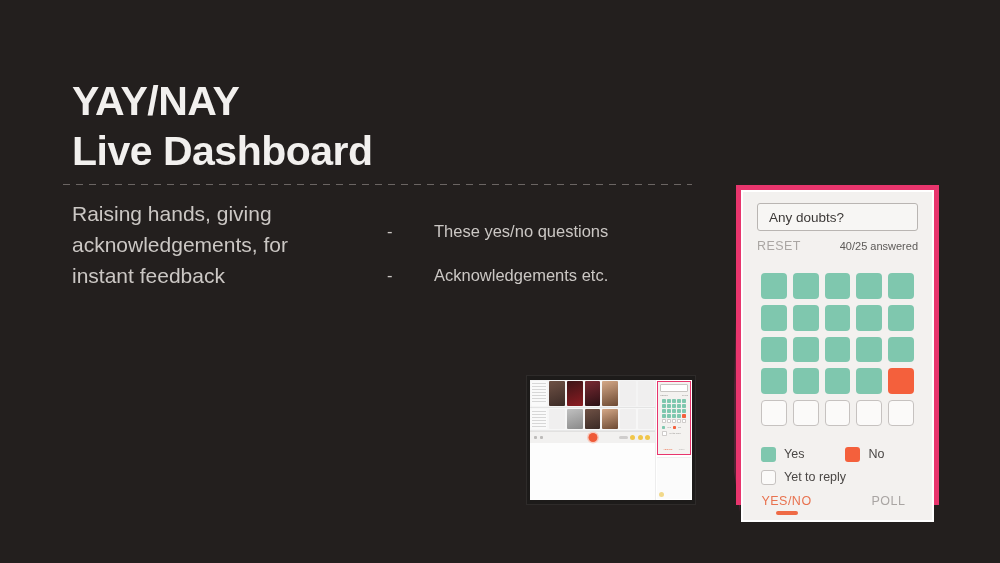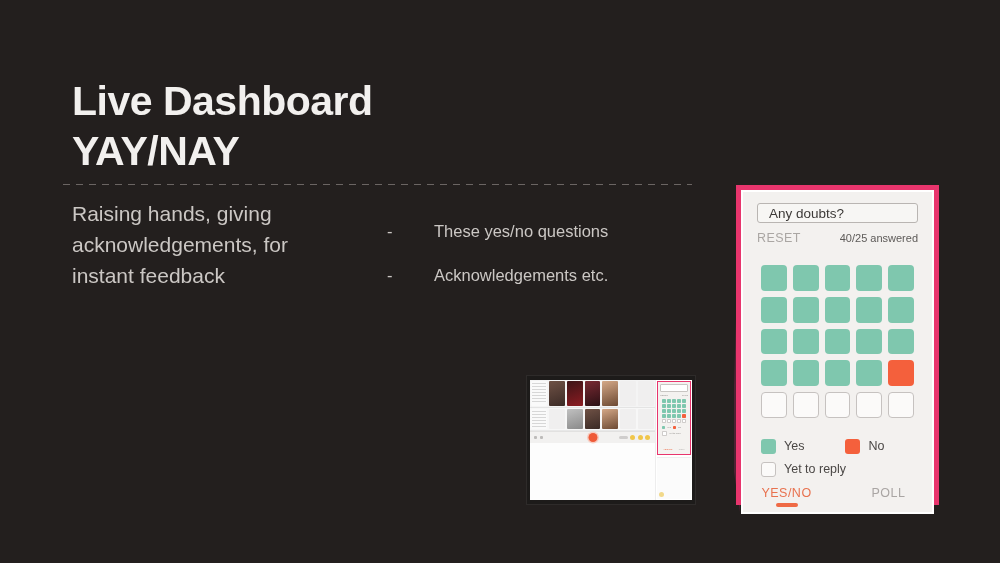--- a/index.html
+++ b/index.html
@@ -335,21 +335,21 @@
   .panel-inner {
     flex: 1;
     background: #f3f1ef;
     padding: 11px 14px 0 14px;
     display: flex;
     flex-direction: column;
     border: 2px solid #ffffff;
     box-sizing: border-box;
   }
   .question-box {
-    height: 20px;
+    height: 28px;
     border: 1px solid #b9b5b2;
     border-radius: 3px;
     background: #f7f6f4;
     display: flex;
     align-items: center;
     padding: 0 11px;
     box-sizing: border-box;
   }
   .question-text {
     font-size: 13.5px;
@@ -450,22 +450,22 @@
     background: #cecac8;
     margin: 0 16px;
   }
 </style>
 </head>
 <body>
 
 <div class="slide">
 
   <div class="title-block">
+    <span class="title-line">YAY/NAY</span>
     <span class="title-line">Live Dashboard</span>
-    <span class="title-line">YAY/NAY</span>
   </div>
 
   <div class="dotted-rule"></div>
 
   <div class="col-left">
     <div class="body-text">Raising hands, giving acknowledgements, for instant feedback</div>
   </div>
 
   <div class="col-mid">
     <ul class="bullet-list">

